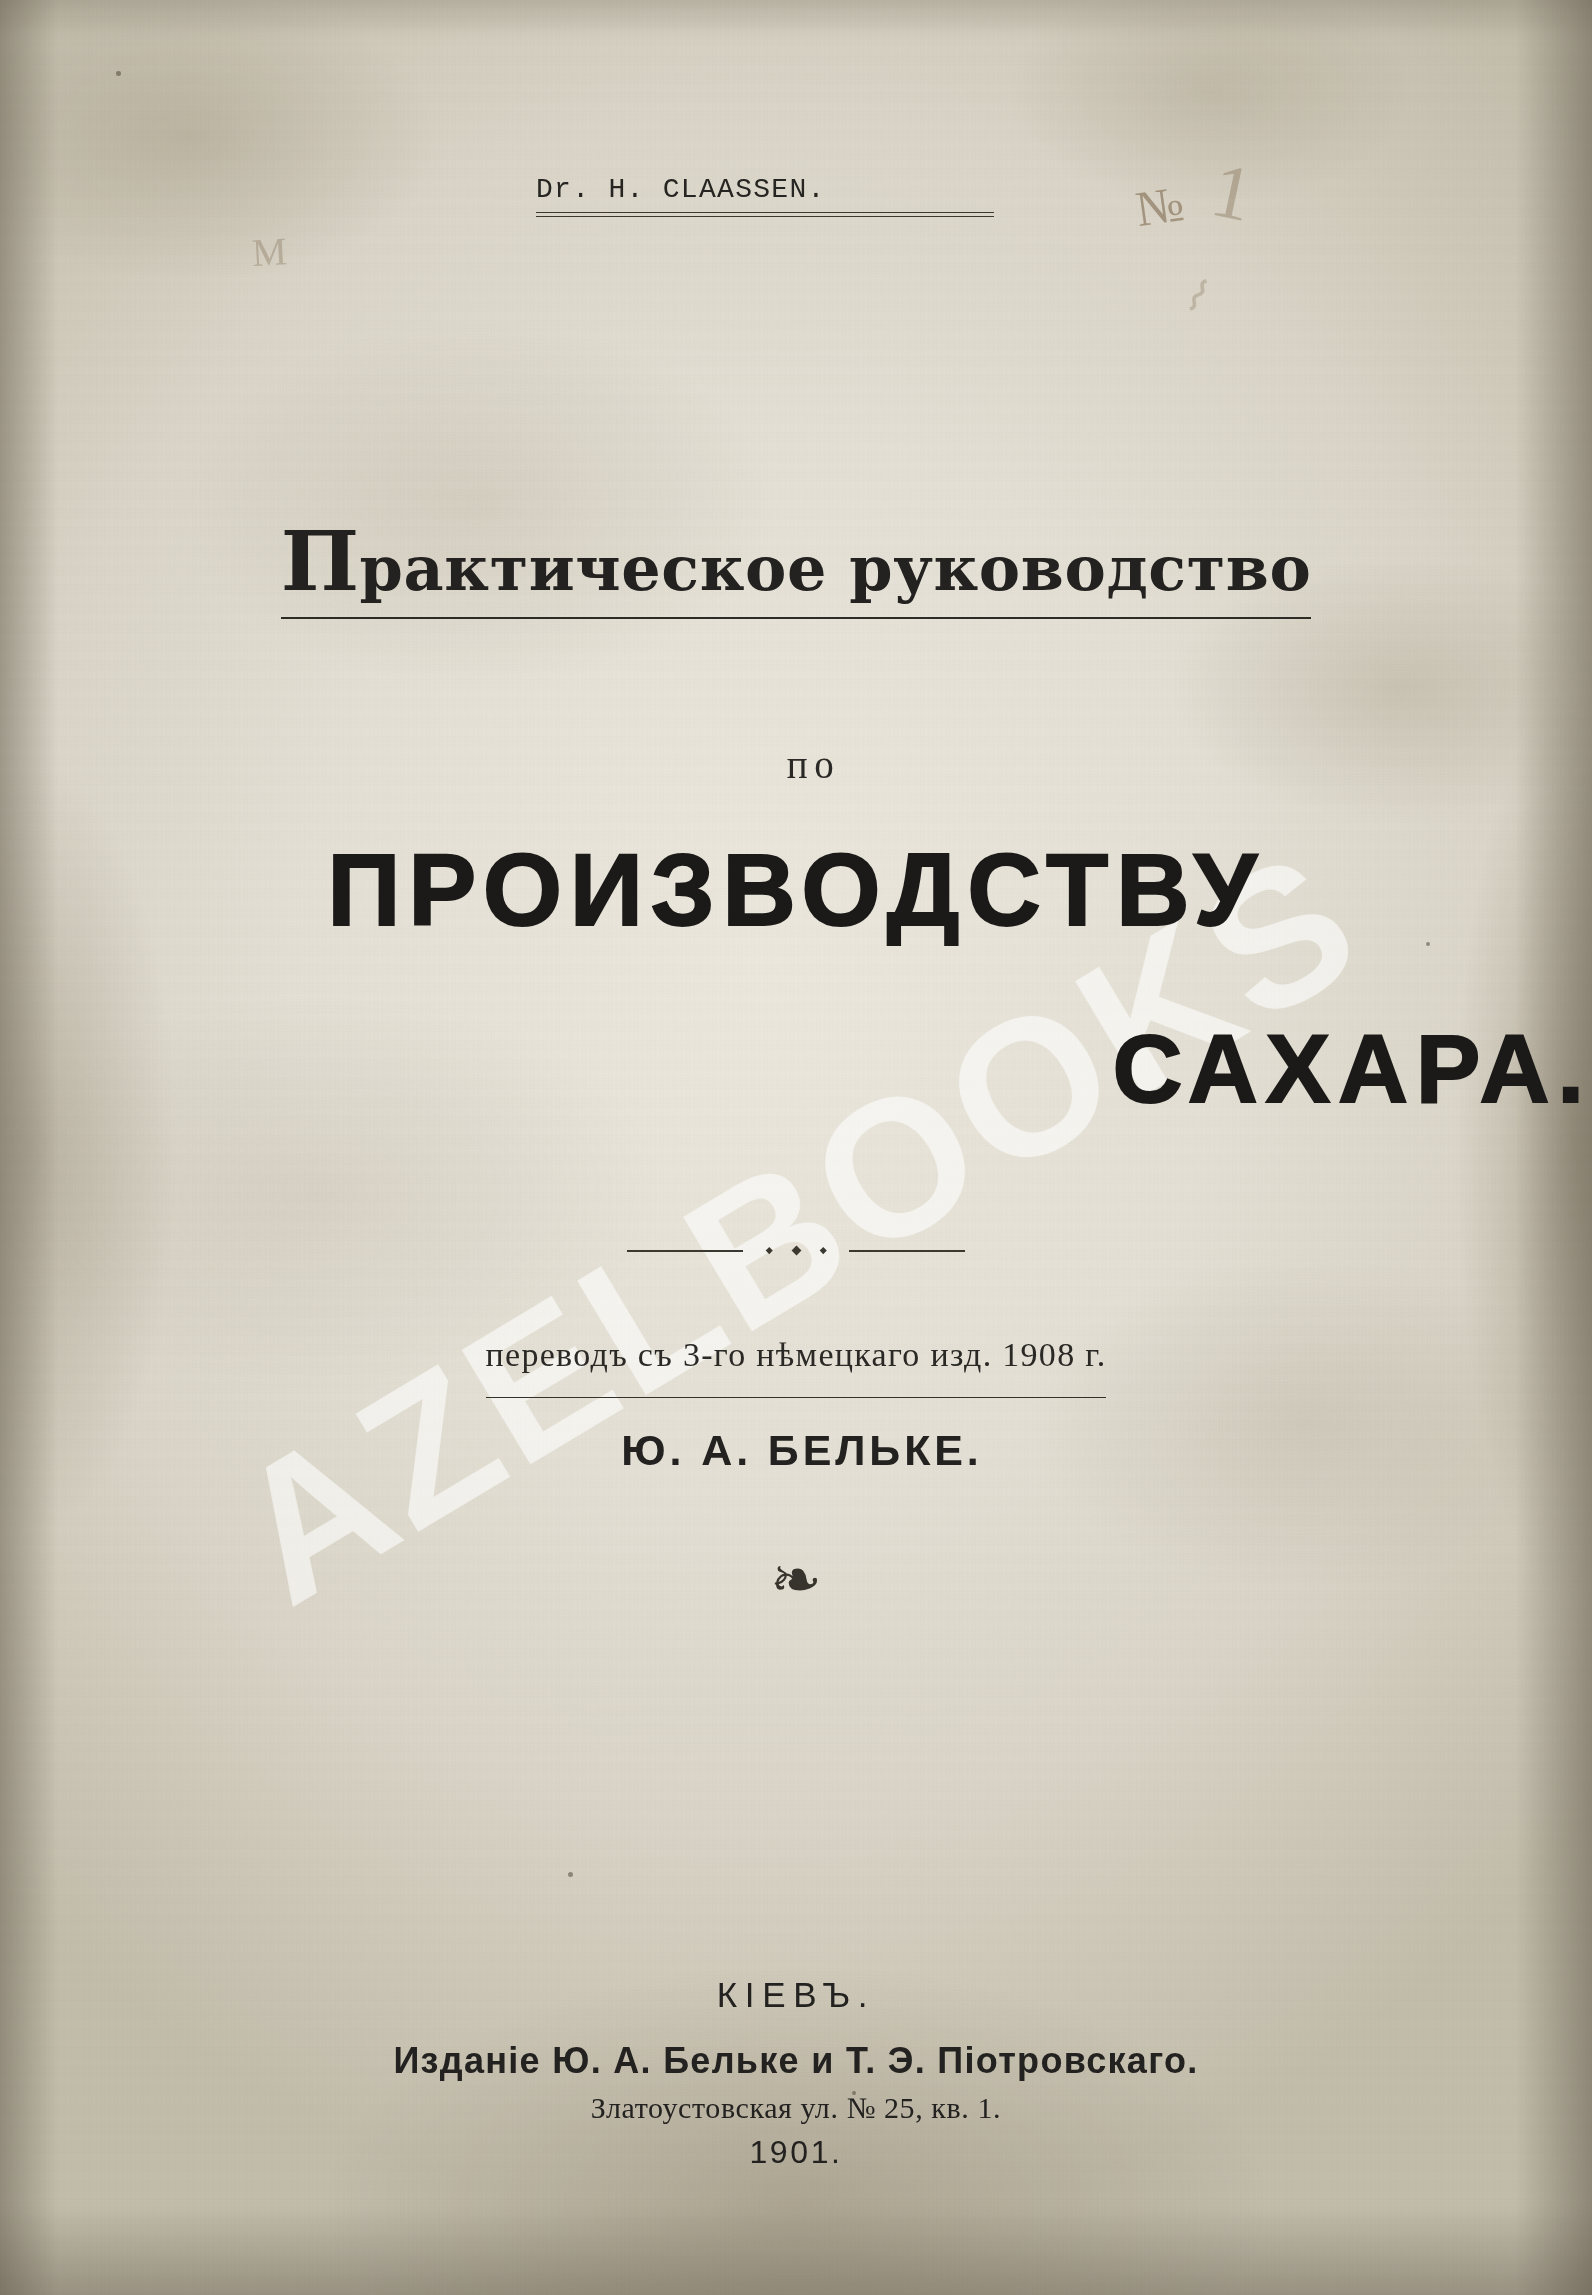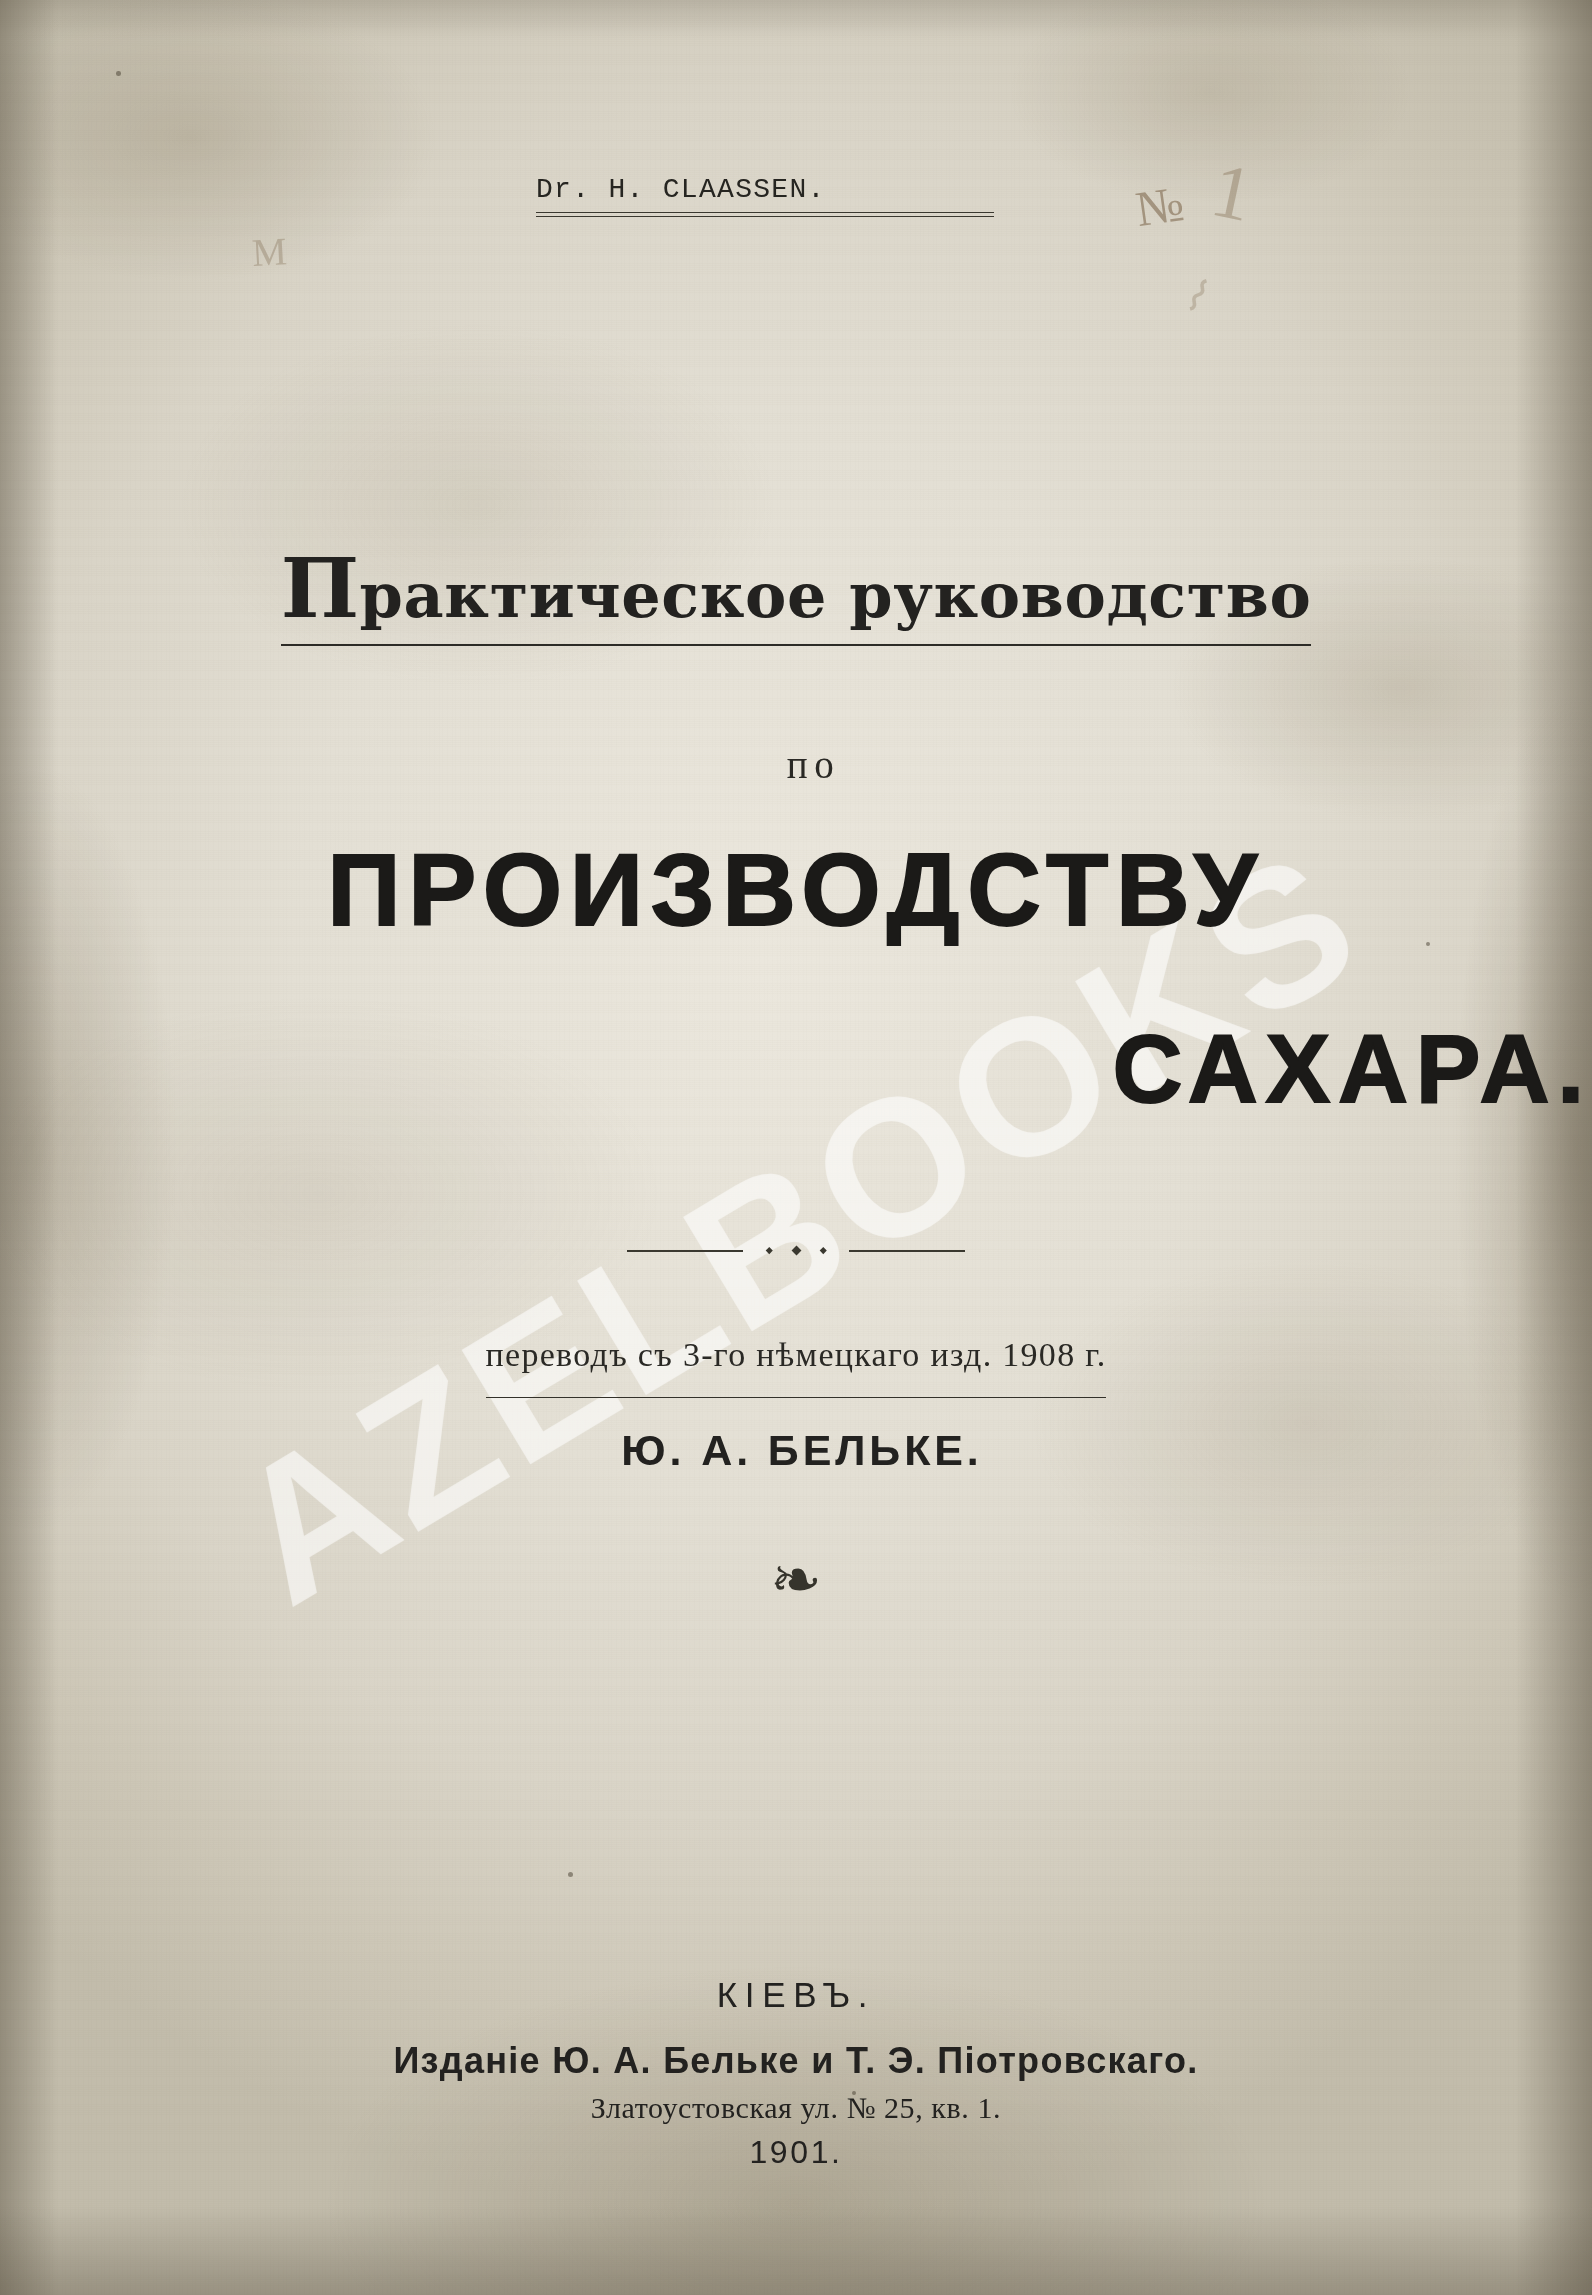--- a/index.html
+++ b/index.html
@@ -126,21 +126,21 @@
   }
   .pencil-1 { left: 1136px; top: 177px; font-size: 50px; transform: rotate(-8deg); }
   .pencil-2 { left: 1213px; top: 148px; font-size: 77px; transform: rotate(12deg); color: rgba(120,96,70,0.35); }
   .pencil-3 { left: 252px; top: 229px; font-size: 39px; transform: rotate(-3deg); color: rgba(130,110,84,0.35); }
   .pencil-4 { left: 1187px; top: 271px; font-size: 43px; transform: rotate(30deg); color: rgba(130,110,84,0.3); }
 
   
   .title-script-wrap {
     position: absolute;
     left: 0; right: 0;
-    top: 551px;
+    top: 524px;
     text-align: center;
   }
   .title-script {
     display: inline-block;
     font-family: "DejaVu Serif", serif;
     font-size: 62px;
     font-weight: 700;
     letter-spacing: 0.6px;
     color: #232220;
     padding-bottom: 11.6px;

